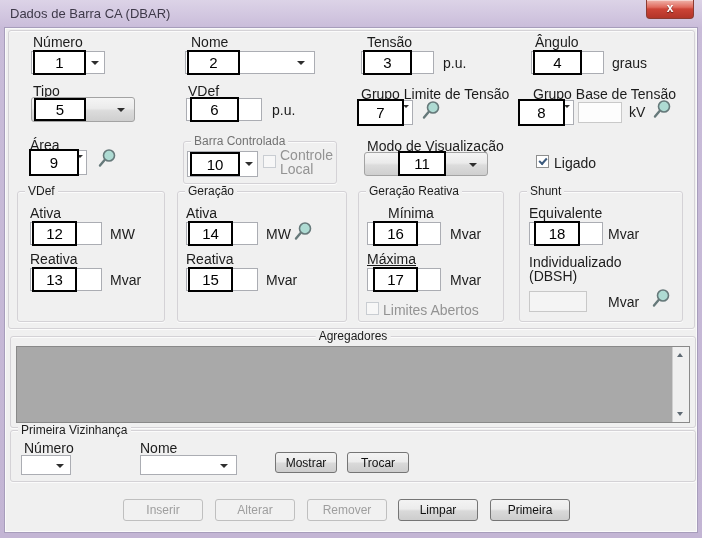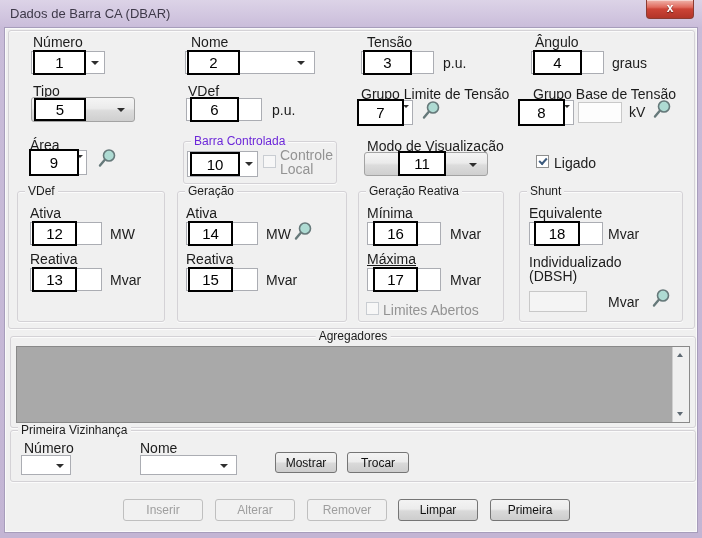--- a/index.html
+++ b/index.html
@@ -26,21 +26,21 @@
     position:absolute; left:4px; top:27px; width:694px; height:506px;
     background:#f0f0f0; border:1px solid #a79dbb;
     box-shadow: inset 0 0 0 1px #fafafa;
   }
   .lbl { position:absolute; font-size:14px; color:#1c1c1c; white-space:nowrap; line-height:14px; }
   .lbl.gray { color:#939393; }
   .lbl.wrap { white-space:normal; }
   .groupbox { position:absolute; border:1px solid #d4d2d6; border-radius:3px; box-shadow: 0 1px 0 #fbfbfb, inset 0 1px 0 #fbfbfb; }
   .gb-label { position:absolute; top:-7px; left:7px; background:#f0f0f0; padding:0 3px; font-size:12px; color:#1c1c1c; line-height:13px; white-space:nowrap; }
   .gb-label.center { left:50%; transform:translateX(-50%); }
-  .gb-label.gray { color:#6d28d9; }
+  .gb-label.gray { color:#737373; }
   .field { position:absolute; height:23px; background:#fff; border:1px solid #abadb3; }
   .field.disabled { background:#f4f4f4; border-color:#c8c8c8; }
   .numbox {
     position:absolute; left:1px; top:-2px; width:48px; height:25px;
     background:#fff; border:2px solid #000;
     display:flex; align-items:center; justify-content:center;
     font-size:15px; color:#000;
   }
   .combo-gray {
     position:absolute; height:25px; border:1px solid #a3a3a3; border-radius:3px;
@@ -206,21 +206,21 @@
   </span>
   <span class="lbl" style="left:186px; top:252px;">Reativa</span>
   <div class="field" style="left:186px; top:268px; width:72px;">
     <span class="numbox" style="width:45px;">15</span>
   </div>
   <span class="lbl" style="left:266px; top:273px;">Mvar</span>
 
   <div class="groupbox" style="left:358px; top:191px; width:146px; height:131px;">
     <span class="gb-label">Geração Reativa</span>
   </div>
-  <span class="lbl" style="left:367px; top:206px;">Mínima</span>
+  <span class="lbl" style="left:388px; top:206px;">Mínima</span>
   <div class="field" style="left:367px; top:222px; width:74px;">
     <span class="numbox" style="left:5px; width:45px;">16</span>
   </div>
   <span class="lbl" style="left:450px; top:227px;">Mvar</span>
   <span class="lbl" style="left:367px; top:252px;text-decoration:underline;">Máxima</span>
   <div class="field" style="left:367px; top:268px; width:74px;">
     <span class="numbox" style="left:5px; width:45px;">17</span>
   </div>
   <span class="lbl" style="left:450px; top:273px;">Mvar</span>
   <span class="checkbox disabled" style="left:366px; top:302px;"></span>

